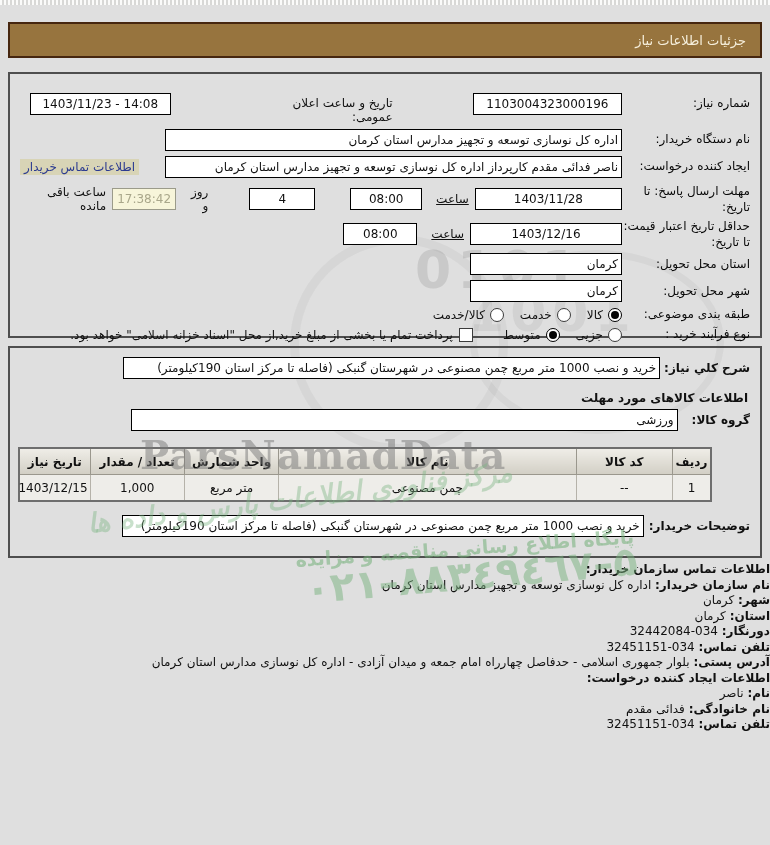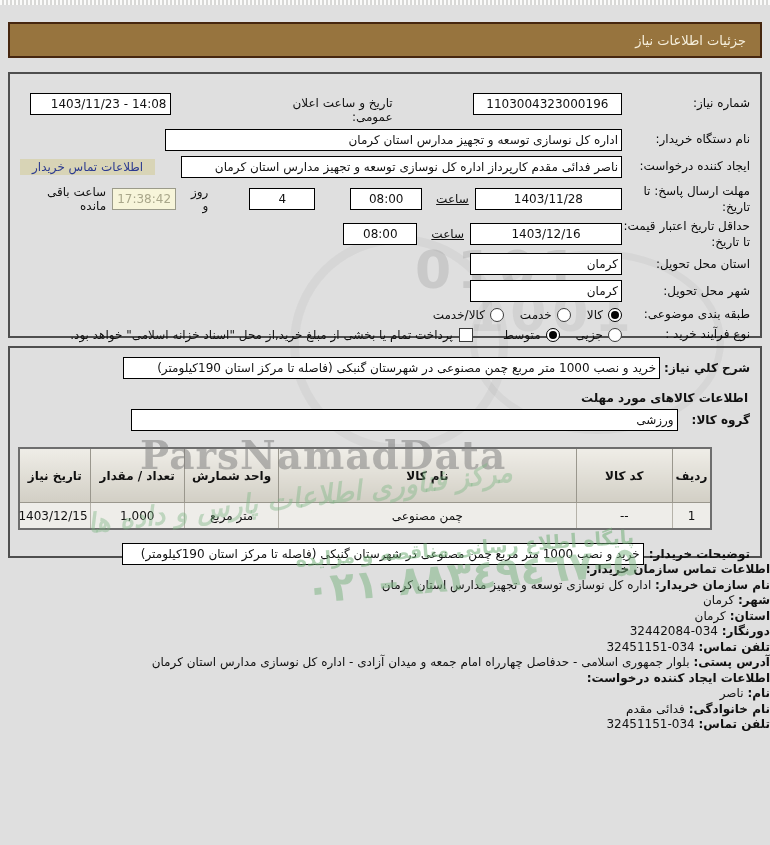--- a/index.html
+++ b/index.html
@@ -31,54 +31,54 @@
   .blbl{font-weight:bold;}
   .box{
     background:#fff;border:1px solid #000;height:18px;line-height:18px;
     display:inline-block;box-sizing:content-box;padding:1px 3px;overflow:hidden;
     white-space:nowrap;font-size:12px;
   }
   .center{text-align:center;}
   .right{text-align:right;}
   .ltrnum{direction:ltr;unicode-bidi:bidi-override;}
   .w150{width:144px;}
-  .w158{width:135px;text-align:right;}
+  .w158{width:135px;}
   .w455{width:449px;}
   .w72{width:66px;}
   .w66{width:60px;}
   .w64{width:58px;}
   .w535{width:529px;}
   .w545{width:539px;}
   .w520{width:514px;}
   .gap8{margin-left:8px;text-decoration:underline;}
   .gap10{margin-left:10px;}
   .gap35{margin-left:35px;}
   .gap80{margin-left:80px;margin-top:13px;}
   .mr6{margin-right:6px;}
   .countdown{background:#f7f5da;border:1px solid #9b9b8a;color:#a9a78b;text-align:center;}
-  .linkbtn{color:#2b3a90;background:#d8d4b6;padding:1px 12px;margin-right:26px;cursor:pointer;white-space:nowrap;}
+  .linkbtn{color:#2b3a90;background:#d8d4b6;padding:1px 4px;margin-right:26px;cursor:pointer;white-space:nowrap;}
   
   .radio{width:12px;height:12px;border:1px solid #3c3c3c;border-radius:50%;
     background:#fff;display:inline-block;position:relative;margin-left:5px;flex:0 0 auto;}
   .radio.checked{border-color:#000;}
   .radio.checked::after{content:"";position:absolute;top:2px;left:2px;right:2px;bottom:2px;
     background:#050505;border-radius:50%;}
   .radio-lbl{margin-left:16px;}
   .checkbox{width:12px;height:12px;border:1px solid #3c3c3c;background:#fff;
     display:inline-block;margin-left:6px;flex:0 0 auto;}
   
   .heading{font-weight:bold;margin:12px 2px 2px;position:relative;z-index:2;}
   table.goods{
     border-collapse:collapse;table-layout:fixed;width:694px;
     margin:16px 38px 0 0;position:relative;z-index:2;
     border:2px solid #6e6e6e;font-size:12px;
   }
   table.goods th{
     background:linear-gradient(#efede7,#d2cfc5);
-    border:1px solid #9a978d;font-weight:bold;height:25px;padding:14px 2px;
+    border:1px solid #9a978d;font-weight:bold;height:25px;padding:0 2px;
   }
   table.goods td{
     background:#eeede9;border:1px solid #b5b2a9;height:25px;text-align:center;padding:0 2px;
   }
   .c-radif{width:38px;} .c-code{width:95px;} .c-name{width:293px;}
   .c-unit{width:93px;} .c-qty{width:93px;} .c-date{width:70px;}
   
   .contact{position:absolute;top:562px;right:0;left:10px;line-height:15.5px;z-index:2;}
   .contact .hline{font-weight:bold;}
   .contact b{font-weight:bold;}

